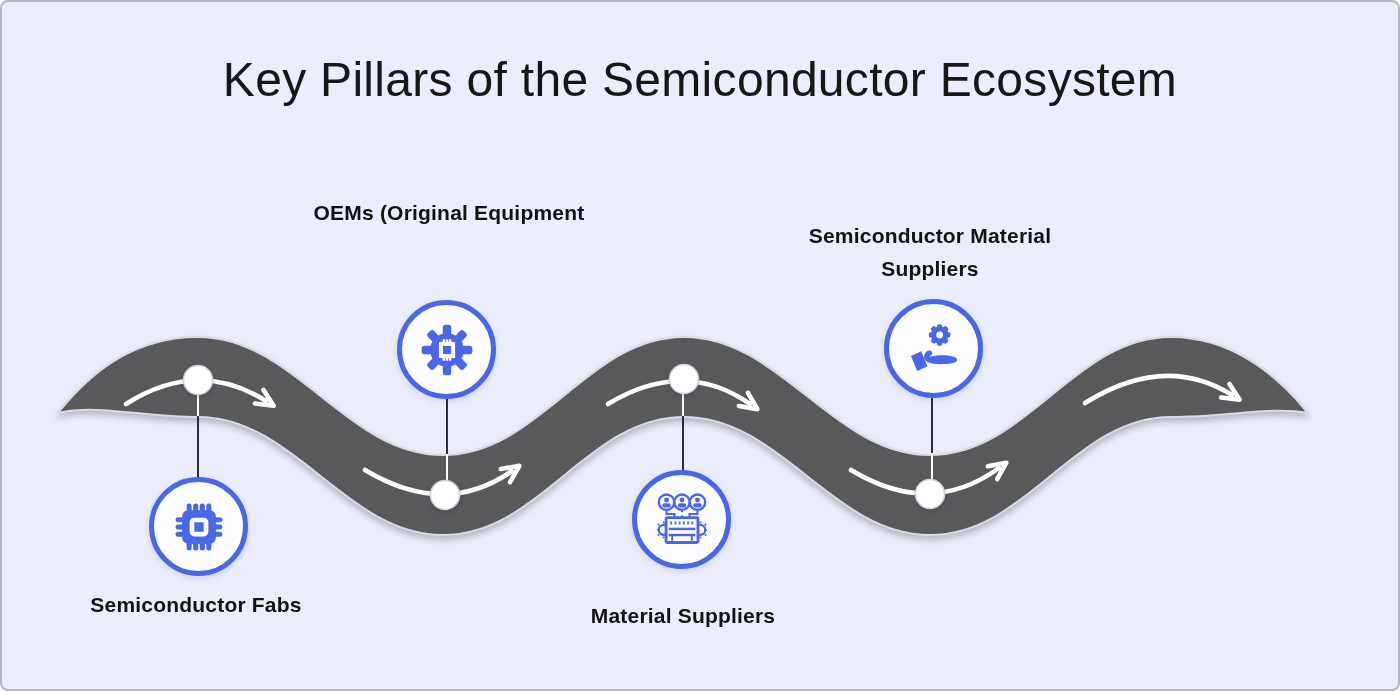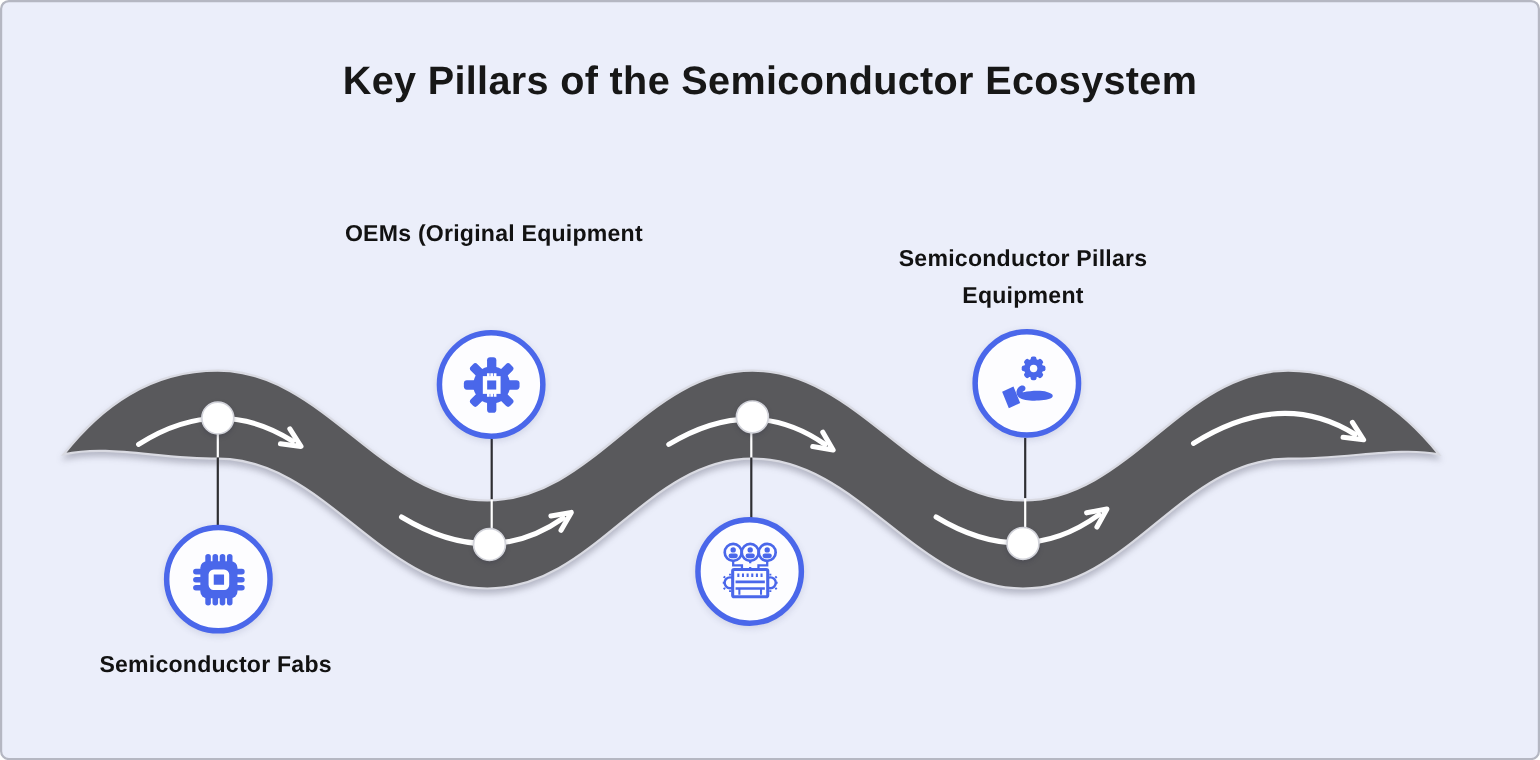--- a/index.html
+++ b/index.html
@@ -3,21 +3,21 @@
 <meta charset="utf-8">
 <style>
   html,body{margin:0;padding:0;background:#ffffff;}
   .canvas{
     position:relative;width:1400px;height:691px;box-sizing:border-box;
     background:#ebeefa;border:2px solid #b5b7c2;border-radius:8px;overflow:hidden;
     font-family:"Liberation Sans", sans-serif;
   }
   .title{
     position:absolute;top:50px;left:0;width:100%;text-align:center;
-    font-size:36px;font-weight:700;color:#171717;letter-spacing:.3px;margin:0;
+    font-size:48px;font-weight:400;color:#171717;letter-spacing:.3px;margin:0;
   }
   .road-svg{position:absolute;left:0;top:0;width:1400px;height:691px;}
   .ribbon{fill:#59595c;stroke:#d9dae2;stroke-width:2;filter:drop-shadow(0 4px 3px rgba(40,40,60,.28));}
   .flow-arrow{stroke:#ffffff;stroke-width:4.6;fill:none;stroke-linecap:round;}
   .conn-dark{stroke:#2e2e32;stroke-width:2;}
   .conn-light{stroke:#ffffff;stroke-width:2;}
   .dot{fill:#ffffff;stroke:#d2d3da;stroke-width:1.5;filter:drop-shadow(0 2px 2px rgba(40,40,60,.25));}
   .node-circle{
     position:absolute;width:99px;height:99px;box-sizing:border-box;border-radius:50%;
     border:5px solid #4a67ea;background:#fdfdff;display:flex;align-items:center;justify-content:center;
@@ -213,19 +213,22 @@
   </div>
 
   <div class="node-label lbl-fabs">
     <span>Semiconductor Fabs</span>
   </div>
 
   <div class="node-label lbl-oems">
     <div>OEMs (Original Equipment</div>
   </div>
 
+  <div class="node-label lbl-materials">
+    <span>Material Suppliers</span>
+  </div>
 
   <div class="node-label lbl-services">
-    <div>Semiconductor Pillars</div>
-    <div>Equipment</div>
+    <div>Semiconductor Material</div>
+    <div>Suppliers</div>
   </div>
 
 </div>
 
 </body></html>

